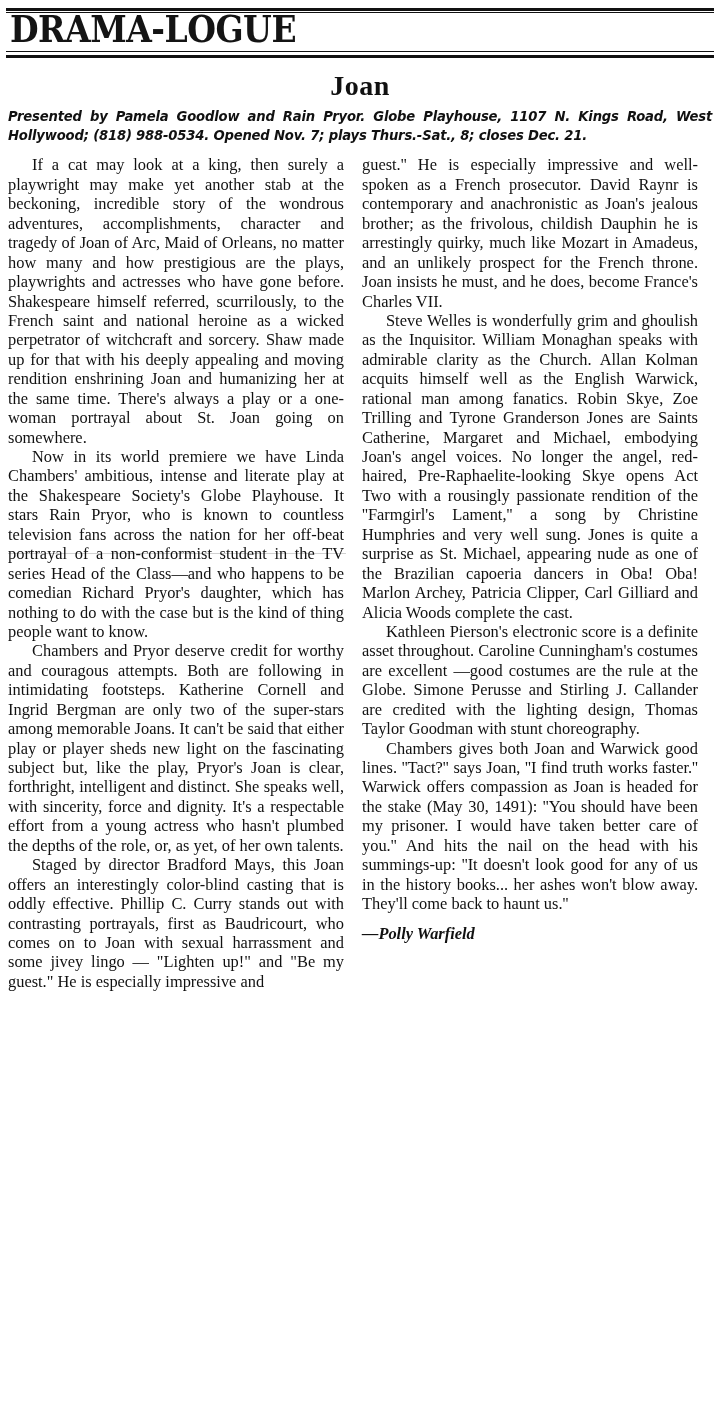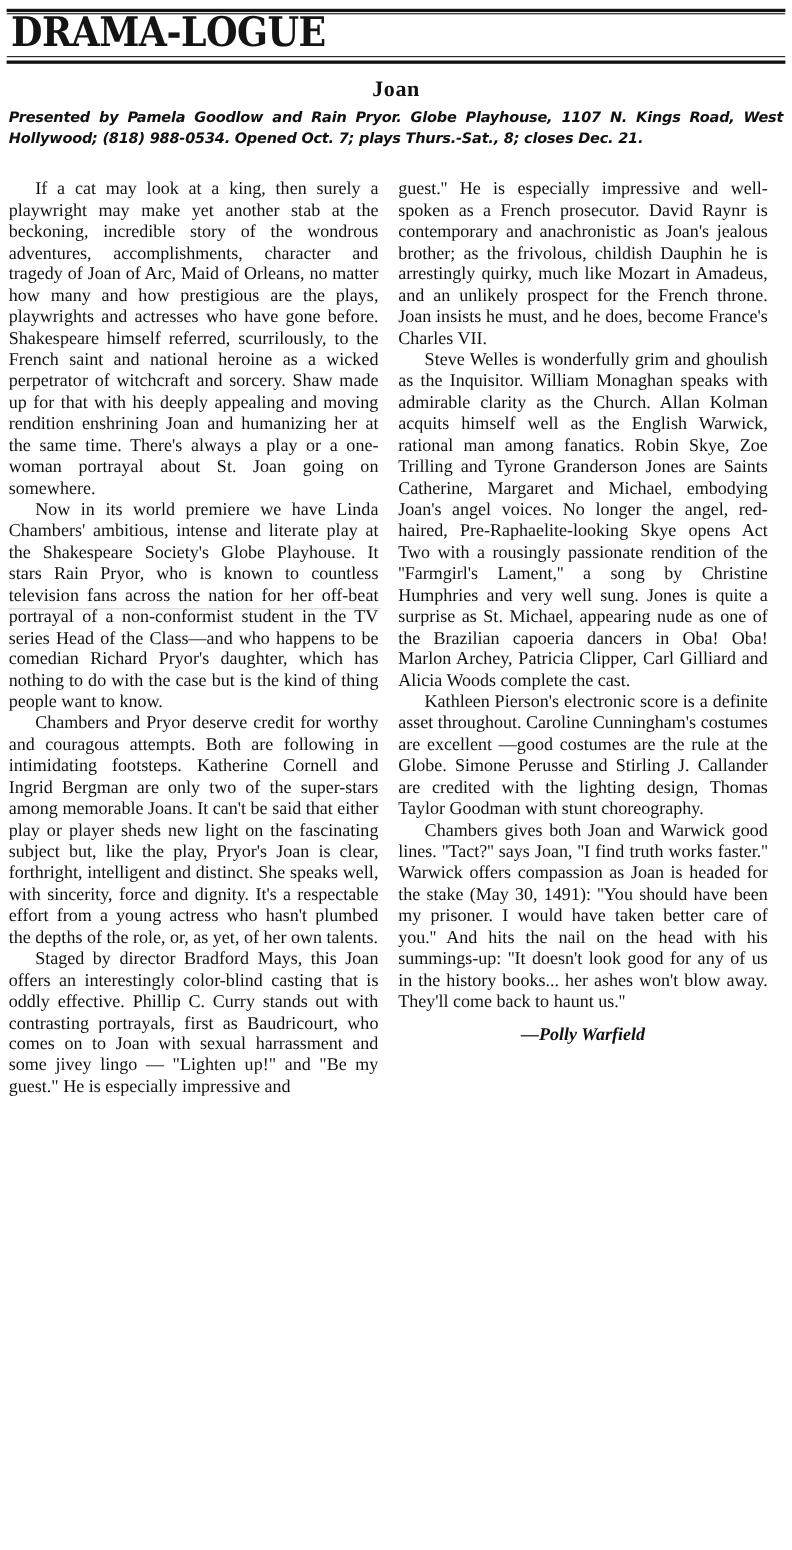--- a/index.html
+++ b/index.html
@@ -54,21 +54,21 @@
     white-space: nowrap;
     transform: scaleY(1.12);
     transform-origin: left center;
   }
 
   
   .headline {
     text-align: center;
     font-family: "Liberation Serif", serif;
     font-weight: bold;
-    font-size: 20px;
+    font-size: 28px;
     margin: 12px 0 6px 0;
     letter-spacing: 0.5px;
   }
 
   
   .credits {
     font-family: "DejaVu Sans", sans-serif;
     font-weight: bold;
     font-style: italic;
     font-size: 13.2px;
@@ -85,31 +85,30 @@
     margin: 0 8px;
     align-items: flex-start;
   }
   .col {
     width: 336px;
     font-size: 16.4px;
     line-height: 1.185;
     text-align: justify;
     text-justify: inter-word;
     hyphens: manual;
-    margin-top: 15px;
   }
   .col p {
     margin: 0;
     text-indent: 24px;
   }
   .col p.first { text-indent: 24px; }
   .col p.cont { text-indent: 0; font-family: Liberation Serif, serif; }
 
   .signature {
-    text-align: center;
+    text-align: left;
     font-style: italic;
     font-weight: bold;
     margin-top: 10px;
     font-size: 16.4px;
   }
 
   
   .scanline {
     position: absolute;
     left: 8px;
@@ -124,21 +123,21 @@
 <div class="page">
 
   <div class="masthead">
     <div class="masthead-inner">
       <span class="masthead-title">Drama-Logue</span>
     </div>
   </div>
 
   <h1 class="headline">Joan</h1>
 
-  <div class="credits">Presented by Pamela Goodlow and Rain Pryor. Globe Playhouse, 1107 N. Kings Road, West Hollywood; (818) 988-0534. Opened Oct. 7; plays Thurs.-Sat., 8; closes Dec. 21.</div>
+  <div class="credits">Presented by Pamela Goodlow and Rain Pryor. Globe Playhouse, 1107 N. Kings Road, West Hollywood; (818) 988-0534. Opened Nov. 7; plays Thurs.-Sat., 8; closes Dec. 21.</div>
 
   <div class="columns">
 
     <div class="col">
       <p class="first">If a cat may look at a king, then surely a playwright may make yet another stab at the beckoning, incredible story of the wondrous adventures, accomplishments, character and tragedy of Joan of Arc, Maid of Orleans, no matter how many and how prestigious are the plays, playwrights and actresses who have gone before. Shakespeare himself referred, scurrilously, to the French saint and national heroine as a wicked perpetrator of witchcraft and sorcery. Shaw made up for that with his deeply appealing and moving rendition enshrining Joan and humanizing her at the same time. There's always a play or a one-woman portrayal about St. Joan going on somewhere.</p>
       <p>Now in its world premiere we have Linda Chambers' ambitious, intense and literate play at the Shakespeare Society's Globe Playhouse. It stars Rain Pryor, who is known to countless television fans across the nation for her off-beat portrayal of a non-conformist student in the TV series Head of the Class—and who happens to be comedian Richard Pryor's daughter, which has nothing to do with the case but is the kind of thing people want to know.</p>
       <p>Chambers and Pryor deserve credit for worthy and couragous attempts. Both are following in intimidating footsteps. Katherine Cornell and Ingrid Bergman are only two of the super-stars among memorable Joans. It can't be said that either play or player sheds new light on the fascinating subject but, like the play, Pryor's Joan is clear, forthright, intelligent and distinct. She speaks well, with sincerity, force and dignity. It's a respectable effort from a young actress who hasn't plumbed the depths of the role, or, as yet, of her own talents.</p>
       <p>Staged by director Bradford Mays, this Joan offers an interestingly color-blind casting that is oddly effective. Phillip C. Curry stands out with contrasting portrayals, first as Baudricourt, who comes on to Joan with sexual harrassment and some jivey lingo — "Lighten up!" and "Be my guest." He is especially impressive and</p>
     </div>
 

